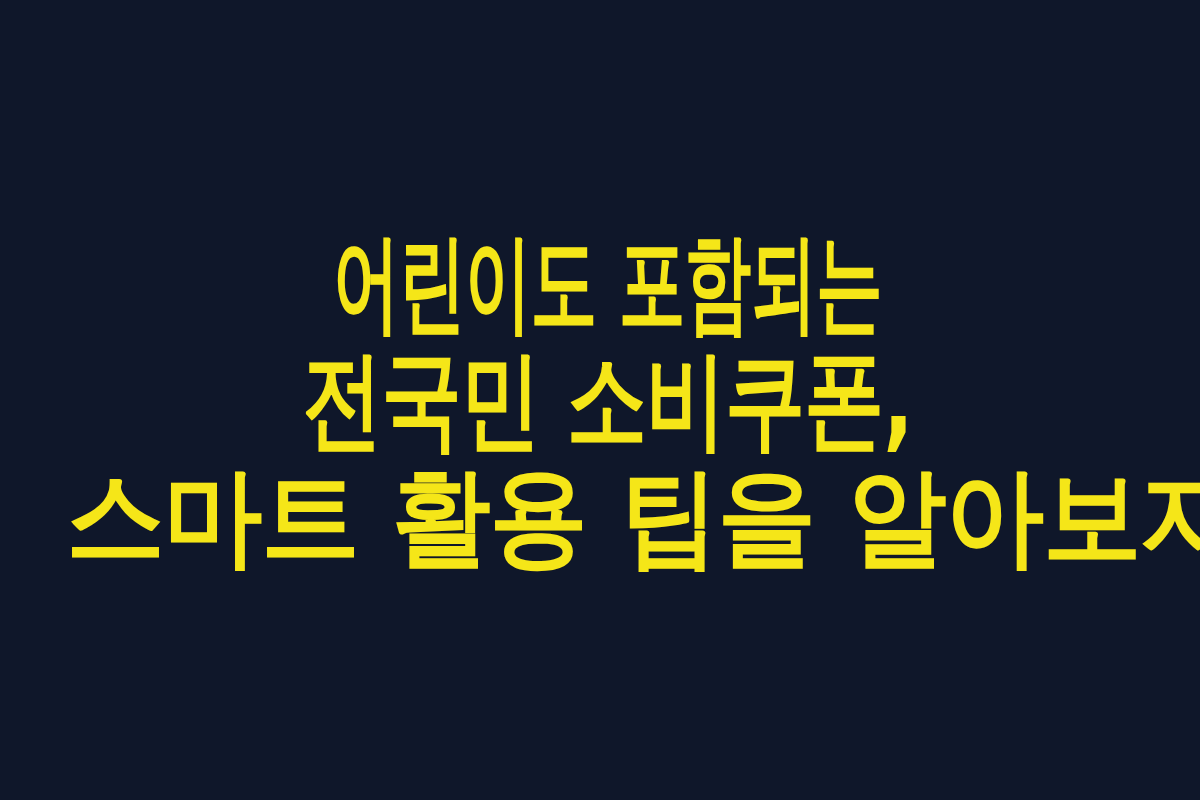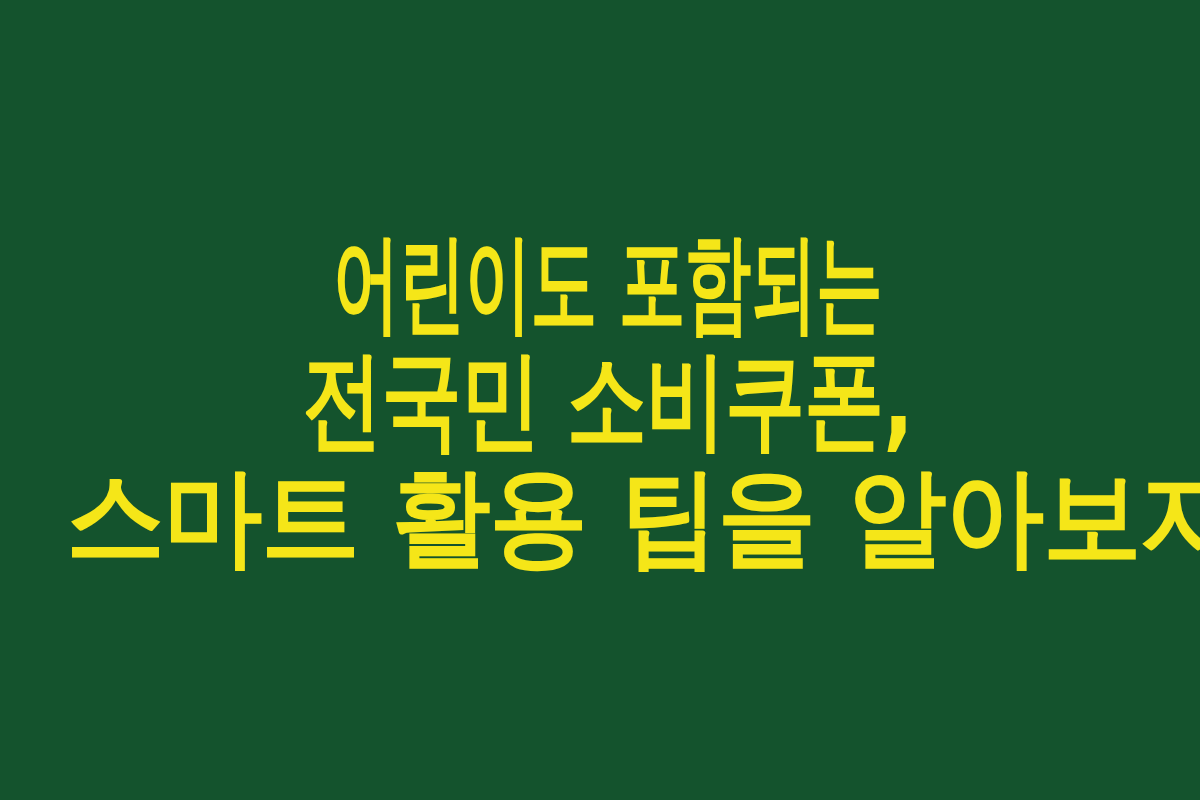--- a/index.html
+++ b/index.html
@@ -48,21 +48,21 @@
   }
 
   
   .headline-line.line-1 { transform: scaleX(1.00); }
   .headline-line.line-2 { transform: scaleX(1.00); }
   .headline-line.line-3 { transform: scaleX(1.00); }
 </style>
 </head>
 <body>
 
-<div id="banner-root" style="background: #14532d; padding-left: 15px;">
+<div id="banner-root" style="background: #0f172a; padding-left: 15px;">
 
   <div id="headline-block">
 
     <span class="headline-line line-1" style="color: rgb(245, 230, 24); transform: scaleX(0.6167); transform-origin: center center;">어린이도 포함되는</span>
 
     <span class="headline-line line-2" style="color: rgb(245, 230, 24); transform: scaleX(0.7417); transform-origin: center center;">전국민 소비쿠폰,</span>
 
     <span class="headline-line line-3" style="color: rgb(245, 230, 24); transform: scaleX(0.9133); transform-origin: center center;">스마트 활용 팁을 알아보자!</span>
 
   </div>

